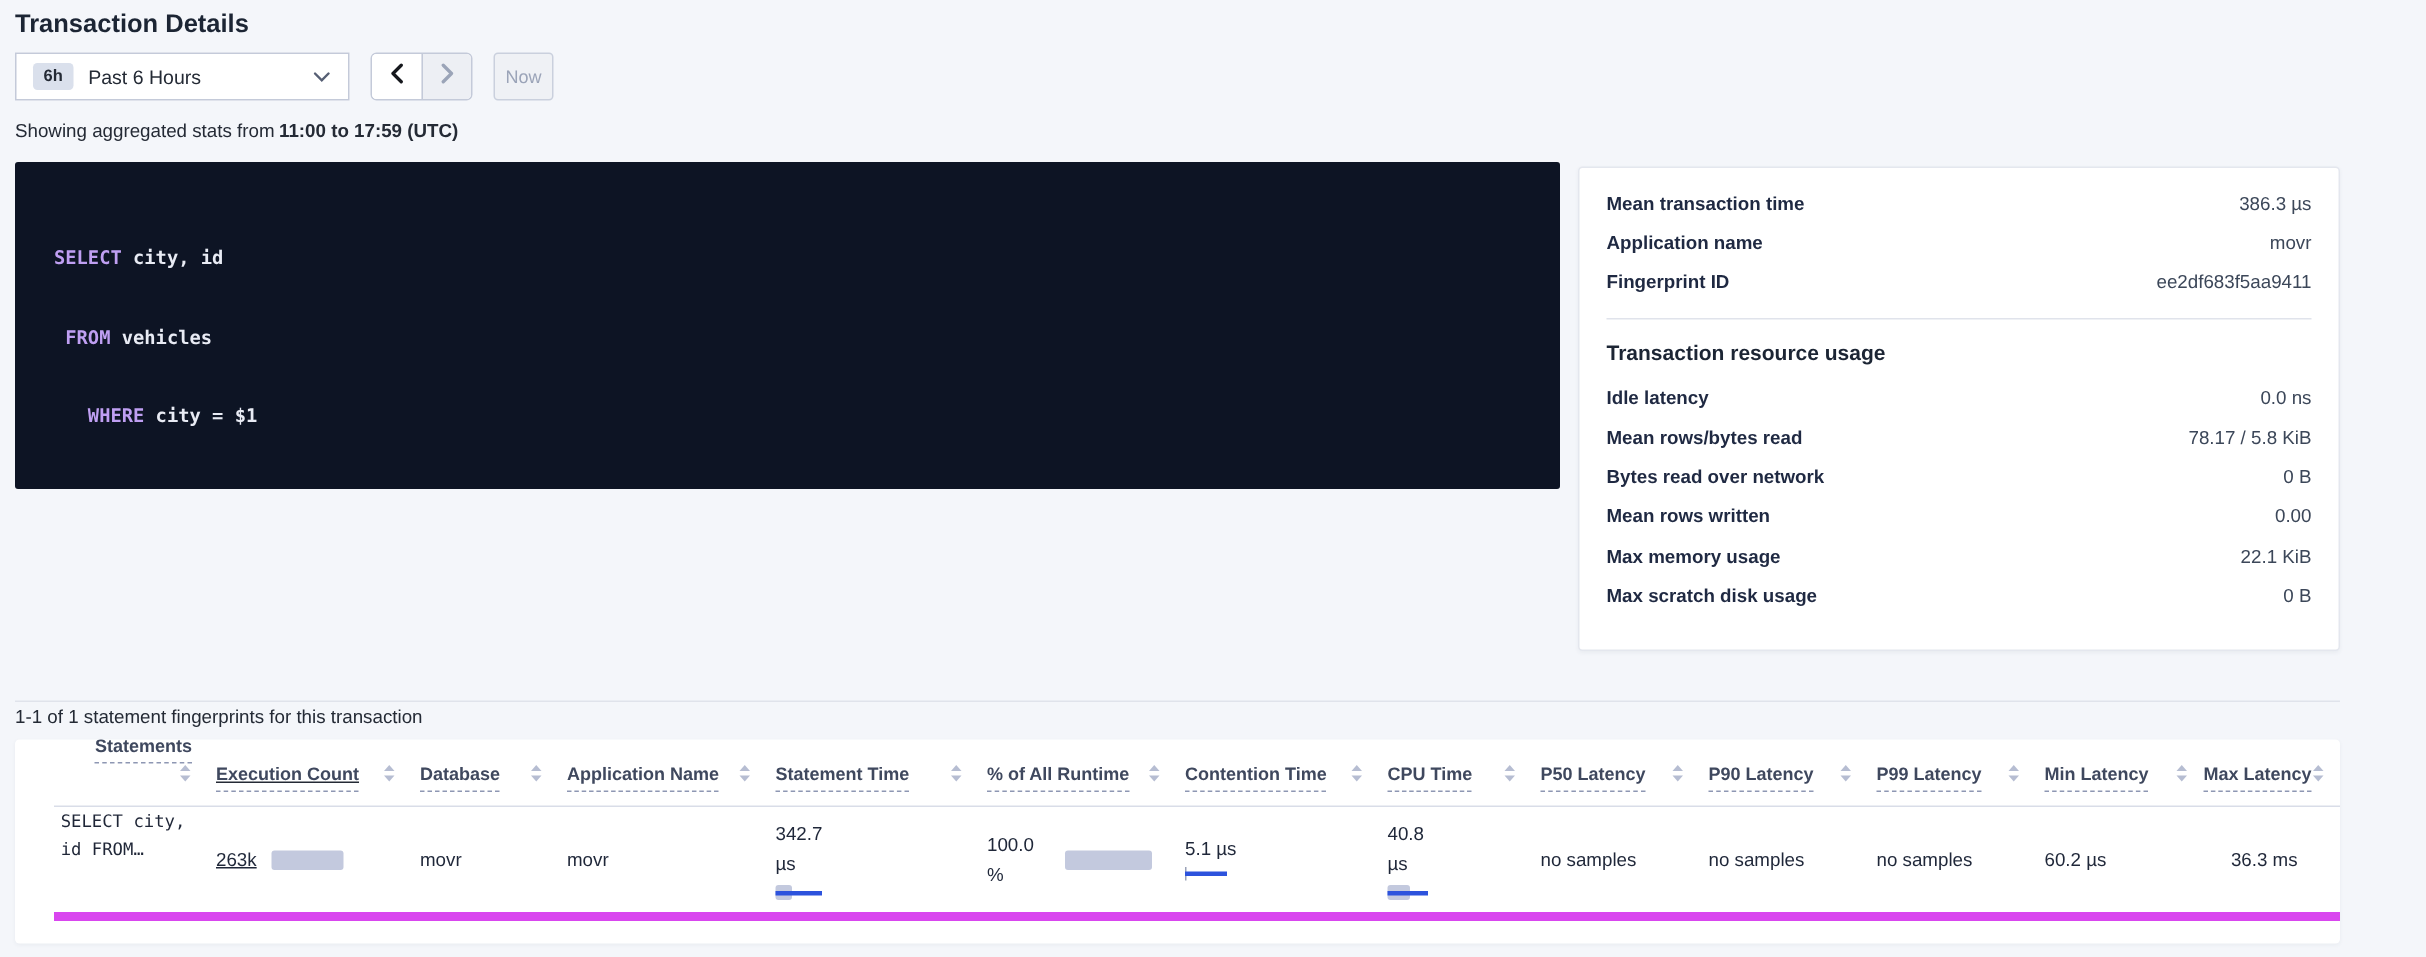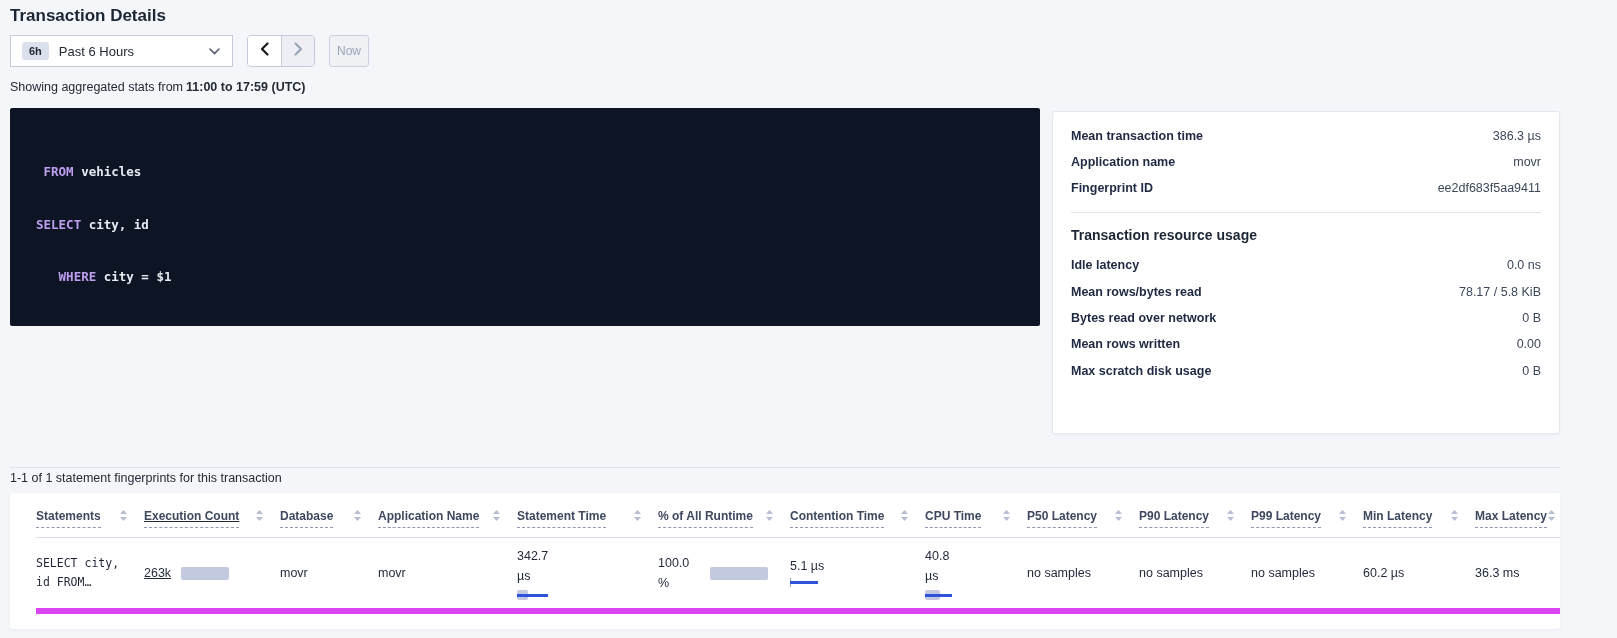--- a/index.html
+++ b/index.html
@@ -82,23 +82,23 @@
   .th .th-label {
     font-size:12px; font-weight:bold; color:#3f485e;
     border-bottom:1px dashed #8e97b3; padding-bottom:4px; white-space:nowrap;
   }
   .sort-icon { display:flex; flex-direction:column; gap:1px; padding-bottom:6px; }
 
   .trow { display:flex; height:76px; border-bottom:6px solid #d946ef; font-size:12.5px; color:#1f2739; }
   .td { display:flex; align-items:center; padding-right:16px; }
   .td.stack { flex-direction:column; align-items:flex-start; justify-content:center; }
 
-  .c1{width:108px;} .c2{width:136px;text-decoration:underline;} .c3{width:98px;} .c4{width:139px;}
+  .c1{width:108px;flex-direction:column;} .c2{width:136px;text-decoration:underline;} .c3{width:98px;} .c4{width:139px;}
   .c5{width:141px;} .c6{width:132px;} .c7{width:135px;} .c8{width:102px;}
-  .c9{width:112px;} .c10{width:112px;} .c11{width:112px;} .c12{width:112px;} .c13{width:85px;}
+  .c9{width:112px;} .c10{width:112px;} .c11{width:112px;} .c12{width:112px;} .c13{width:85px;justify-content:center;}
 
   .stmt-text {
     font-family:"DejaVu Sans Mono", monospace; font-size:11.5px; line-height:19px;
     color:#1f2637; white-space:pre; cursor:pointer;
   }
   .hbar { background:#c3c9de; border-radius:2px; height:13px; }
   .exec-bar { width:48px; margin-left:10px; }
   .pct-bar  { width:58px; margin-left:8px; }
 
   .wrap-val { line-height:20px; }
@@ -150,22 +150,22 @@
   </div>
 
   <div class="now-btn">Now</div>
 </div>
 
 <div class="abs subtitle">
   <span>Showing aggregated stats from</span><span class="bold">11:00 to 17:59 (UTC)</span>
 </div>
 
 <div class="abs sql-box">
+  <div><span class="kw">SELECT</span><span> city, id</span></div>
   <div><span class="kw"> FROM</span><span> vehicles</span></div>
-  <div><span class="kw">SELECT</span><span> city, id</span></div>
   <div><span class="kw">   WHERE</span><span> city = $1</span></div>
 </div>
 
 <div class="abs summary-card">
   <div class="sum-row">
     <span class="lbl">Mean transaction time</span>
     <span class="val">386.3 µs</span>
   </div>
   <div class="sum-row">
     <span class="lbl">Application name</span>
@@ -189,20 +189,24 @@
       <span class="lbl">Mean rows/bytes read</span>
       <span class="val">78.17 / 5.8 KiB</span>
     </div>
     <div class="sum-row">
       <span class="lbl">Bytes read over network</span>
       <span class="val">0 B</span>
     </div>
     <div class="sum-row">
       <span class="lbl">Mean rows written</span>
       <span class="val">0.00</span>
+    </div>
+    <div class="sum-row">
+      <span class="lbl">Max memory usage</span>
+      <span class="val">22.1 KiB</span>
     </div>
     <div class="sum-row">
       <span class="lbl">Max scratch disk usage</span>
       <span class="val">0 B</span>
     </div>
   </div>
 </div>
 
 <div class="abs section-divider"></div>
 <div class="abs count-text">1-1 of 1 statement fingerprints for this transaction</div>

